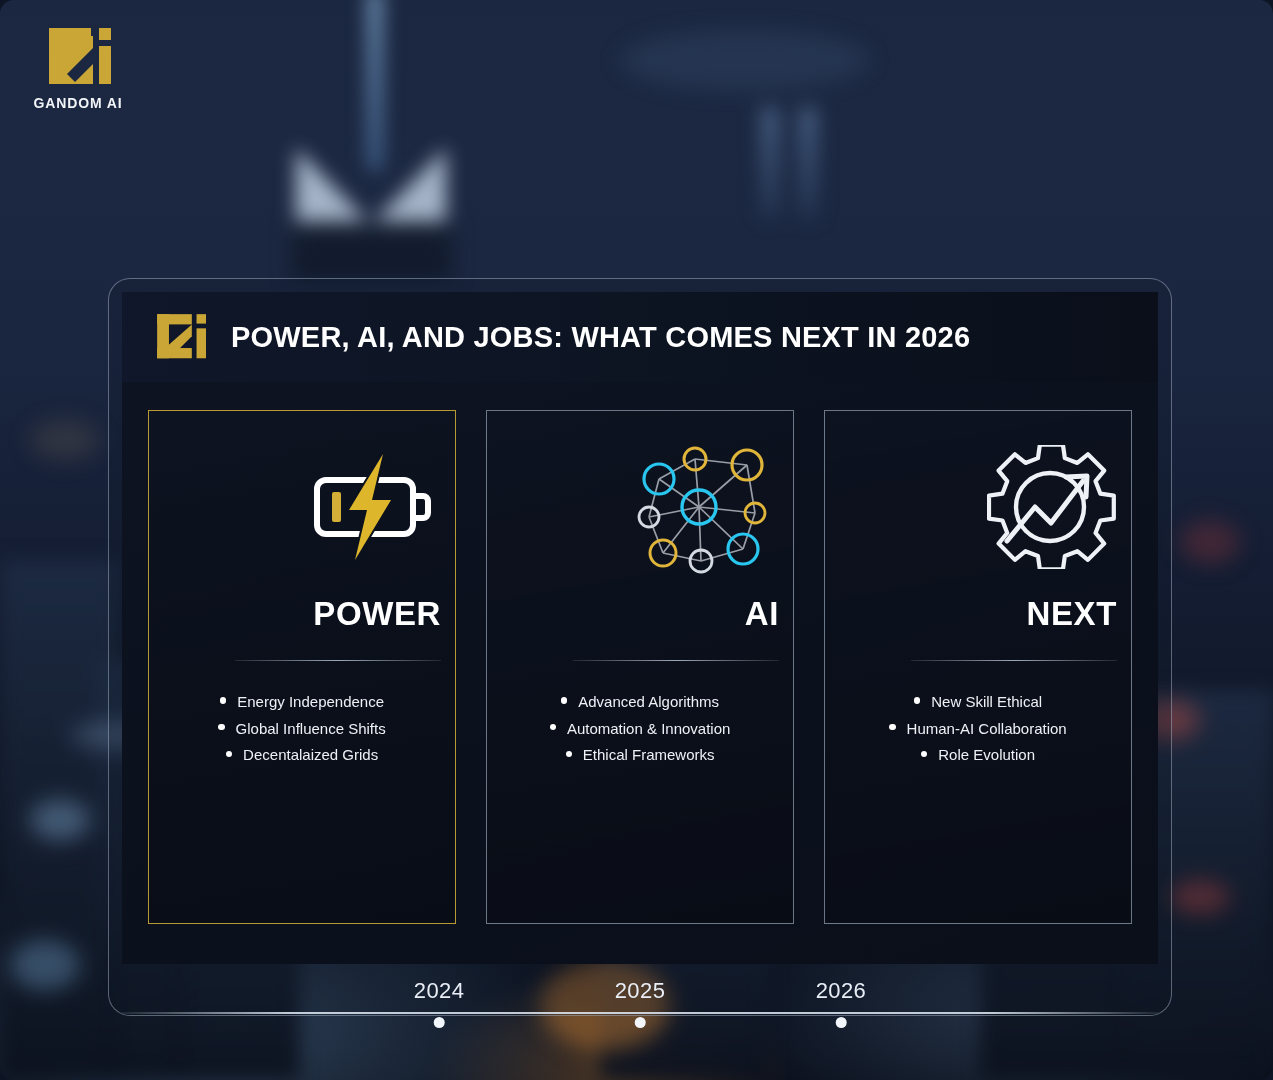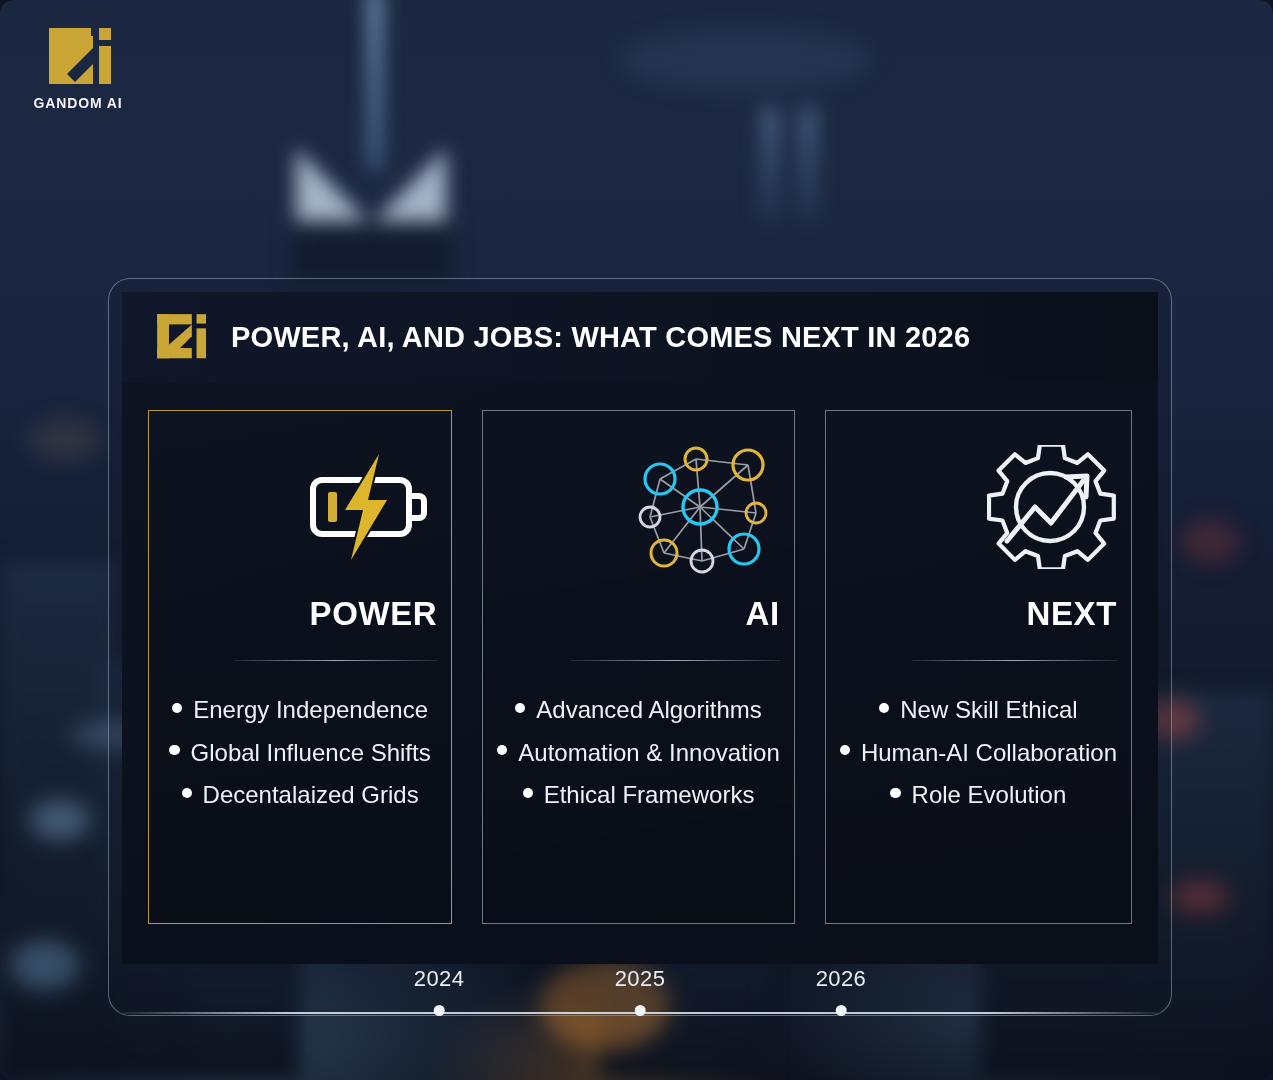--- a/index.html
+++ b/index.html
@@ -178,21 +178,21 @@
     margin-top: 27px;
   }
   .card-list {
     list-style: none;
     margin-top: 28px;
     width: 100%;
     text-align: center;
   }
   .card-list li {
     color: #eef1f6;
-    font-size: 24px;
+    font-size: 15px;
     line-height: 1.78;
     white-space: nowrap;
   }
   .card-list li .bul {
     display: inline-block;
     width: 0.42em;
     height: 0.42em;
     border-radius: 50%;
     background: #ffffff;
     vertical-align: 0.22em;
@@ -210,20 +210,21 @@
     position: absolute;
     left: 0; right: 0; top: 46px;
     height: 1.6px;
     background: linear-gradient(90deg, rgba(210,222,238,0.08), rgba(225,234,246,0.85) 16%, rgba(225,234,246,0.85) 84%, rgba(210,222,238,0.08));
   }
   .tl-node { position: absolute; top: 0; transform: translateX(-50%); text-align: center; }
   .tl-label {
     color: #e9eef6;
     font-size: 22px;
     letter-spacing: 0.4px;
+    margin-top: 12px;
   }
   .tl-dot {
     width: 11px; height: 11px;
     border-radius: 50%;
     background: #f2f6fb;
     margin: 13px auto 0 auto;
   }
 </style>
 </head>
 <body>

